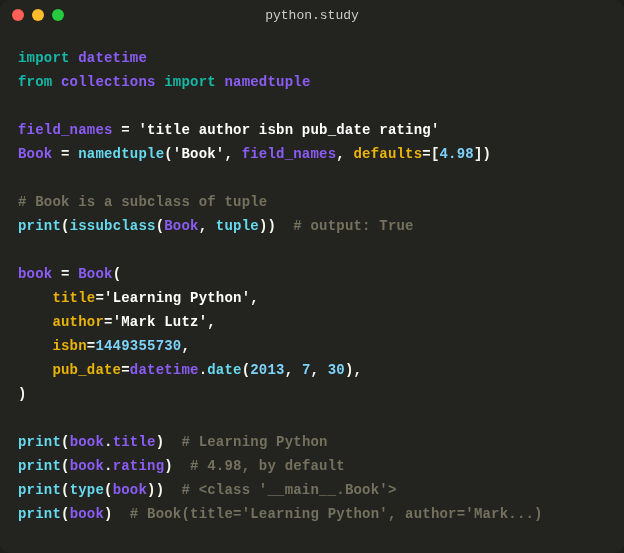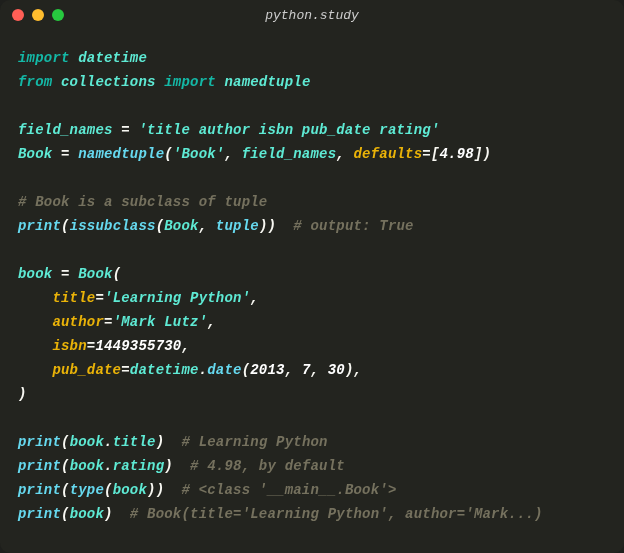--- a/index.html
+++ b/index.html
@@ -9,21 +9,20 @@
       font-size: 14px;
       width: 624px;
       height: 553px;
       overflow: hidden;
     }
     .window {
       width: 100%;
       height: 100%;
       background: #23241f;
       border-radius: 10px;
-      font-style: italic;
     }
     .titlebar {
       display: flex;
       align-items: center;
       height: 30px;
       padding: 0 12px;
       position: relative;
     }
     .traffic-lights {
       display: flex;
@@ -49,23 +48,23 @@
     .code {
       padding: 16px 18px;
       color: #f8f8f2;
       line-height: 24px;
       white-space: pre;
       font-weight: bold;
       letter-spacing: 0.2px;
     }
     .kw { color: #14b8a6; }
     .fn { color: #66d9ef; }
-    .name { color: #5eead4; }
-    .str { color: #5eead4; }
-    .num { color: #ffffff; }
+    .name { color: #8b5cf6; }
+    .str { color: #ffffff; }
+    .num { color: #7dd3fc; }
     .cm { color: #75715e; text-align: center; }
     .pn { color: #f8f8f2; }
     .pr { color: #eab308; }
   </style>
 </head>
 <body>
 
 <div class="window">
   <div class="titlebar">
     <div class="traffic-lights">

